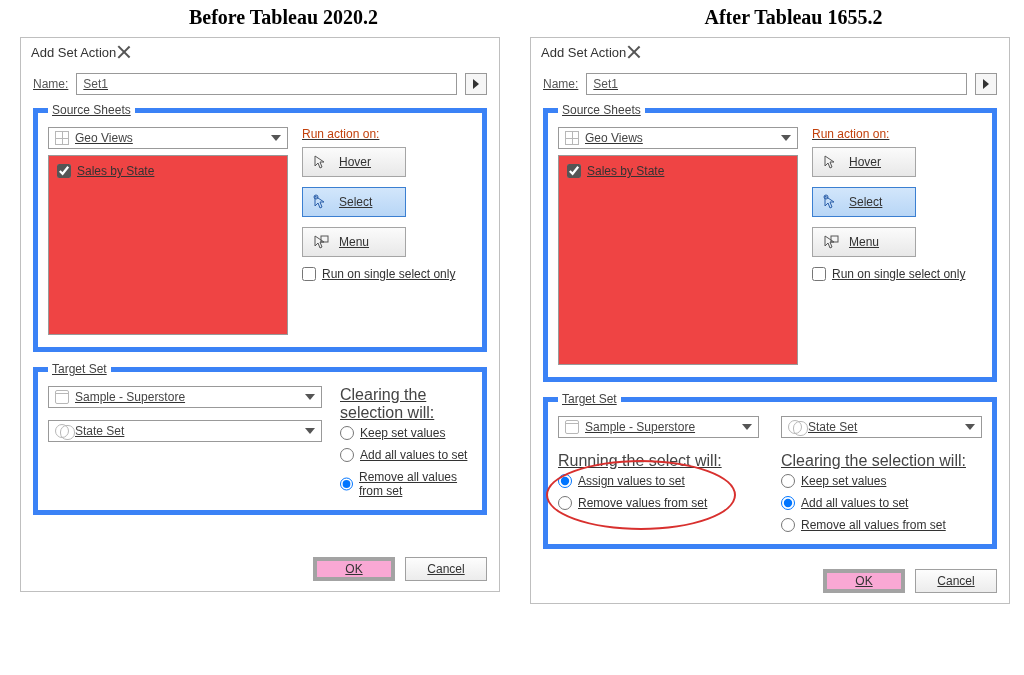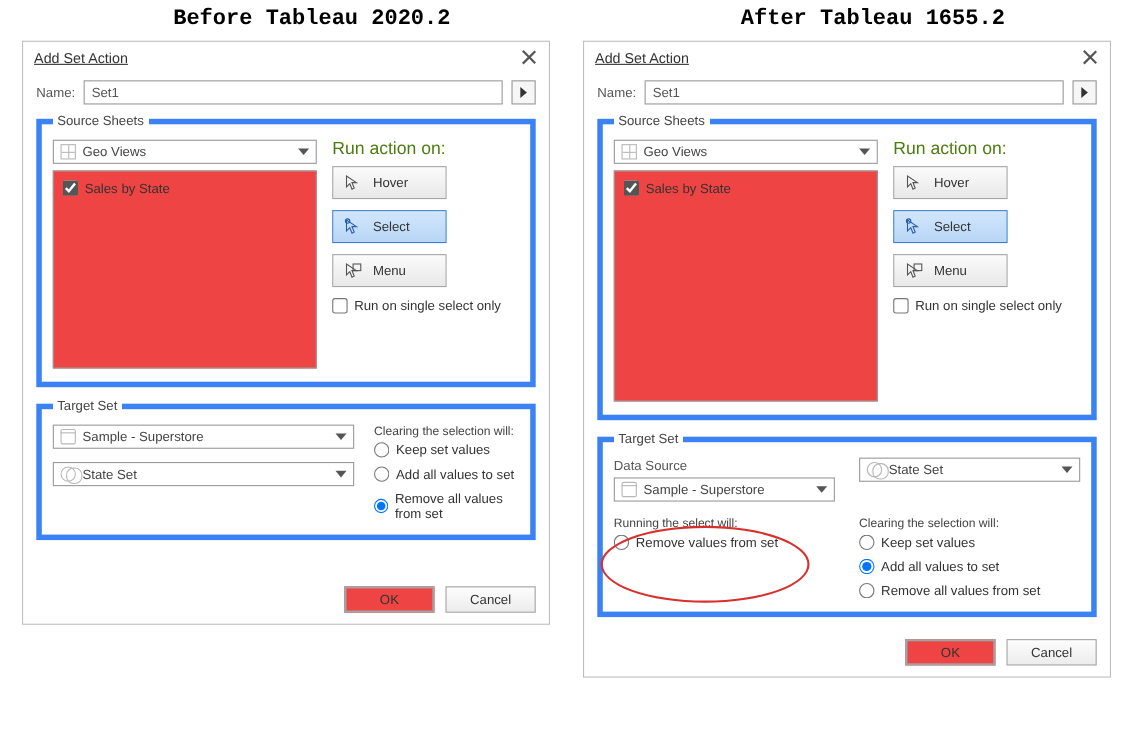--- a/index.html
+++ b/index.html
@@ -11,60 +11,58 @@
       width:1024px;
       height:675px;
       position:relative;
     }
     .page {
       display:flex;
       gap:30px;
       padding:0 20px 10px 20px;
     }
     h2.title {
-      font-family: Liberation Mono, monospace;
+      font-family: Liberation Serif, serif;
       font-weight:900;
       font-size:20px;
       color:#000;
       text-align:center;
       padding:6px 0 8px 0;
       margin-left:47px;
     }
     .col { flex:1; display:flex; flex-direction:column; align-items:center }
     .dialog {
       width:480px;
       border:1px solid #bfbfbf;
       background:#fff;
       padding:0;
       position:relative;
     }
     .dlg-head {
       display:flex;
-      justify-content:space-between;
       align-items:center;
       padding:6px 10px;
       border-bottom:1px solid transparent;
-      text-decoration:underline;
     }
     .dlg-title { font-size:13px; color:#333 }
     .close-x {
       width:16px; height:16px;
       position:relative;
       cursor:pointer;
     }
     .close-x::before, .close-x::after {
       content:'';
       position:absolute;
       left:7px; top:0;
       width:1.5px; height:16px;
       background:#555;
     }
     .close-x::before { transform:rotate(45deg) }
     .close-x::after  { transform:rotate(-45deg) }
-    .body { padding:6px 12px 10px 12px; }
+    .body { padding:6px 12px 10px 12px;text-decoration:underline; }
     .row { display:flex; align-items:center; gap:8px; margin-bottom:8px }
     .row label.lbl { font-size:12px; color:#555 }
     .name-input {
       flex:1; height:22px;
       border:1px solid #999;
       padding:0 6px;
       font-size:12px;
       color:#555; background:#fff;
     }
     .arrow-btn {
@@ -144,21 +142,21 @@
       margin-top:6px;
       height:180px;
       border:1px solid #999;
       padding:8px;
       background:#ef4444;
     }
     .listbox.big { height:210px }
     .lb-item { display:flex; align-items:center; gap:6px; font-size:12px; color:#333 }
     input[type="checkbox"]{ width:14px;height:14px; accent-color:#555 }
     .right-col { width:170px; display:flex; flex-direction:column; }
-    .right-col .head { font-size:16px; color:#4d7c0f; margin-bottom:6px }
+    .right-col .head { font-size:12px; color:#c2410c; margin-bottom:6px }
     .runbtn {
       width:104px; height:30px;
       border:1px solid #a5a5a5;
       background:linear-gradient(#fbfbfb,#e8e8e8);
       display:flex; align-items:center; padding:0 10px;
       gap:10px;
       font-size:12px;
       color:#333;
       margin-bottom:10px;
       cursor:pointer;
@@ -168,35 +166,35 @@
       border-color:#3b7fd1;
     }
     .runbtn .svg { width:16px;height:16px }
     .single-row { display:flex; align-items:flex-end; gap:6px; font-size:12px; color:#333 }
     .target-layout { display:flex; gap:18px }
     .target-left { width:274px }
     .stack { display:flex; flex-direction:column; gap:12px }
     .rad-list { margin-top:4px; display:flex; flex-direction:column; gap:8px; font-size:12px; color:#333 }
     .rad { display:flex; align-items:center; gap:6px }
     .rad input[type="radio"]{ width:14px;height:14px }
-    .sect-head { font-size:11px; color:#444; margin-bottom:4px }
+    .sect-head { font-size:16px; color:#444; margin-bottom:4px }
     .two-cols { display:flex; gap:22px }
     .two-cols>div { flex:1 }
     .btn-row { display:flex; justify-content:flex-end; gap:10px; padding-top:10px }
     .btn {
       width:82px; height:24px;
       border:1px solid #a0a0a0;
       background:linear-gradient(#fdfdfd,#ececec);
       font-size:12px;
       display:flex;align-items:center;justify-content:center;
       cursor:pointer;
     }
     .btn.primary {
-      border:2px solid #a3a3a3;
-      background:#ef4444;
+      border:4px solid #a3a3a3;
+      background:#f9a8d4;
     }
     .red-ellipse {
       position:absolute;
       border:2px solid #d8302e;
       border-radius:50%;
       width:190px; height:70px;
       transform:translate(-8px,-2px);
       pointer-events:none;
     }
     .sublbl { font-size:12px; color:#555; margin-bottom:4px }
@@ -372,40 +370,43 @@
                 <span>Run on single select only</span>
               </div>
             </div>
           </div>
         </fieldset>
 
         <fieldset style="position:relative">
           <legend>Target Set</legend>
           <div class="two-cols">
             <div>
-              <div class="sublbl">Data Source</div>
               <div class="select">
                 <span class="ico ico-db"></span>
                 <span class="sel-text">Sample - Superstore</span>
                 <span class="caret"></span>
               </div>
             </div>
             <div>
               <div class="select">
                 <span class="ico ico-set"></span>
                 <span class="sel-text">State Set</span>
                 <span class="caret"></span>
               </div>
             </div>
           </div>
           <div class="spacer-xs"></div>
           <div class="two-cols" style="margin-top:10px">
             <div style="position:relative">
               <div class="sect-head">Running the select will:</div>
               <div class="rad-list">
+                <label class="rad">
+                    <input type="radio" name="ra" checked="" style="">
+                    <span>Assign values to set</span>
+                  </label>
                 <label class="rad">
                     <input type="radio" name="ra" style="">
                     <span>Remove values from set</span>
                   </label>
               </div>
               <div class="red-ellipse" style="left:-4px; top:10px"></div>
             </div>
             <div>
               <div class="sect-head">Clearing the selection will:</div>
               <div class="rad-list">

